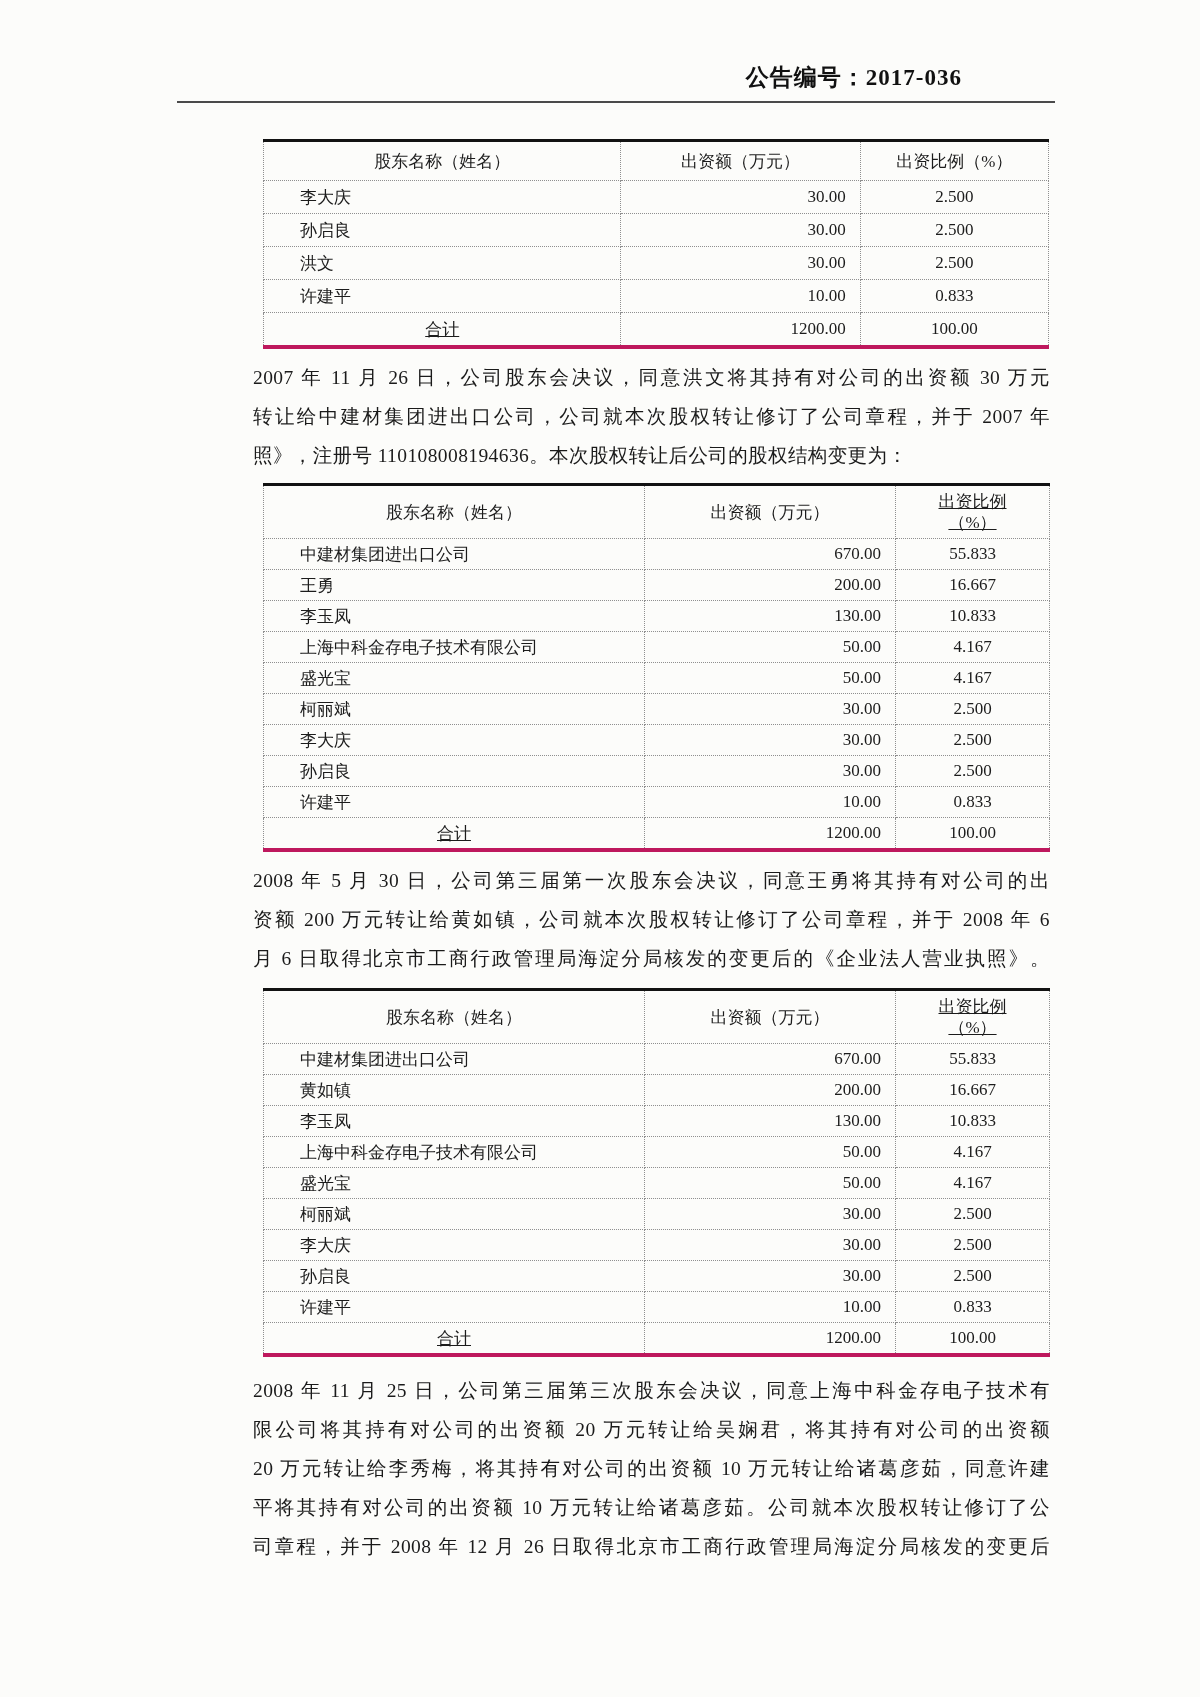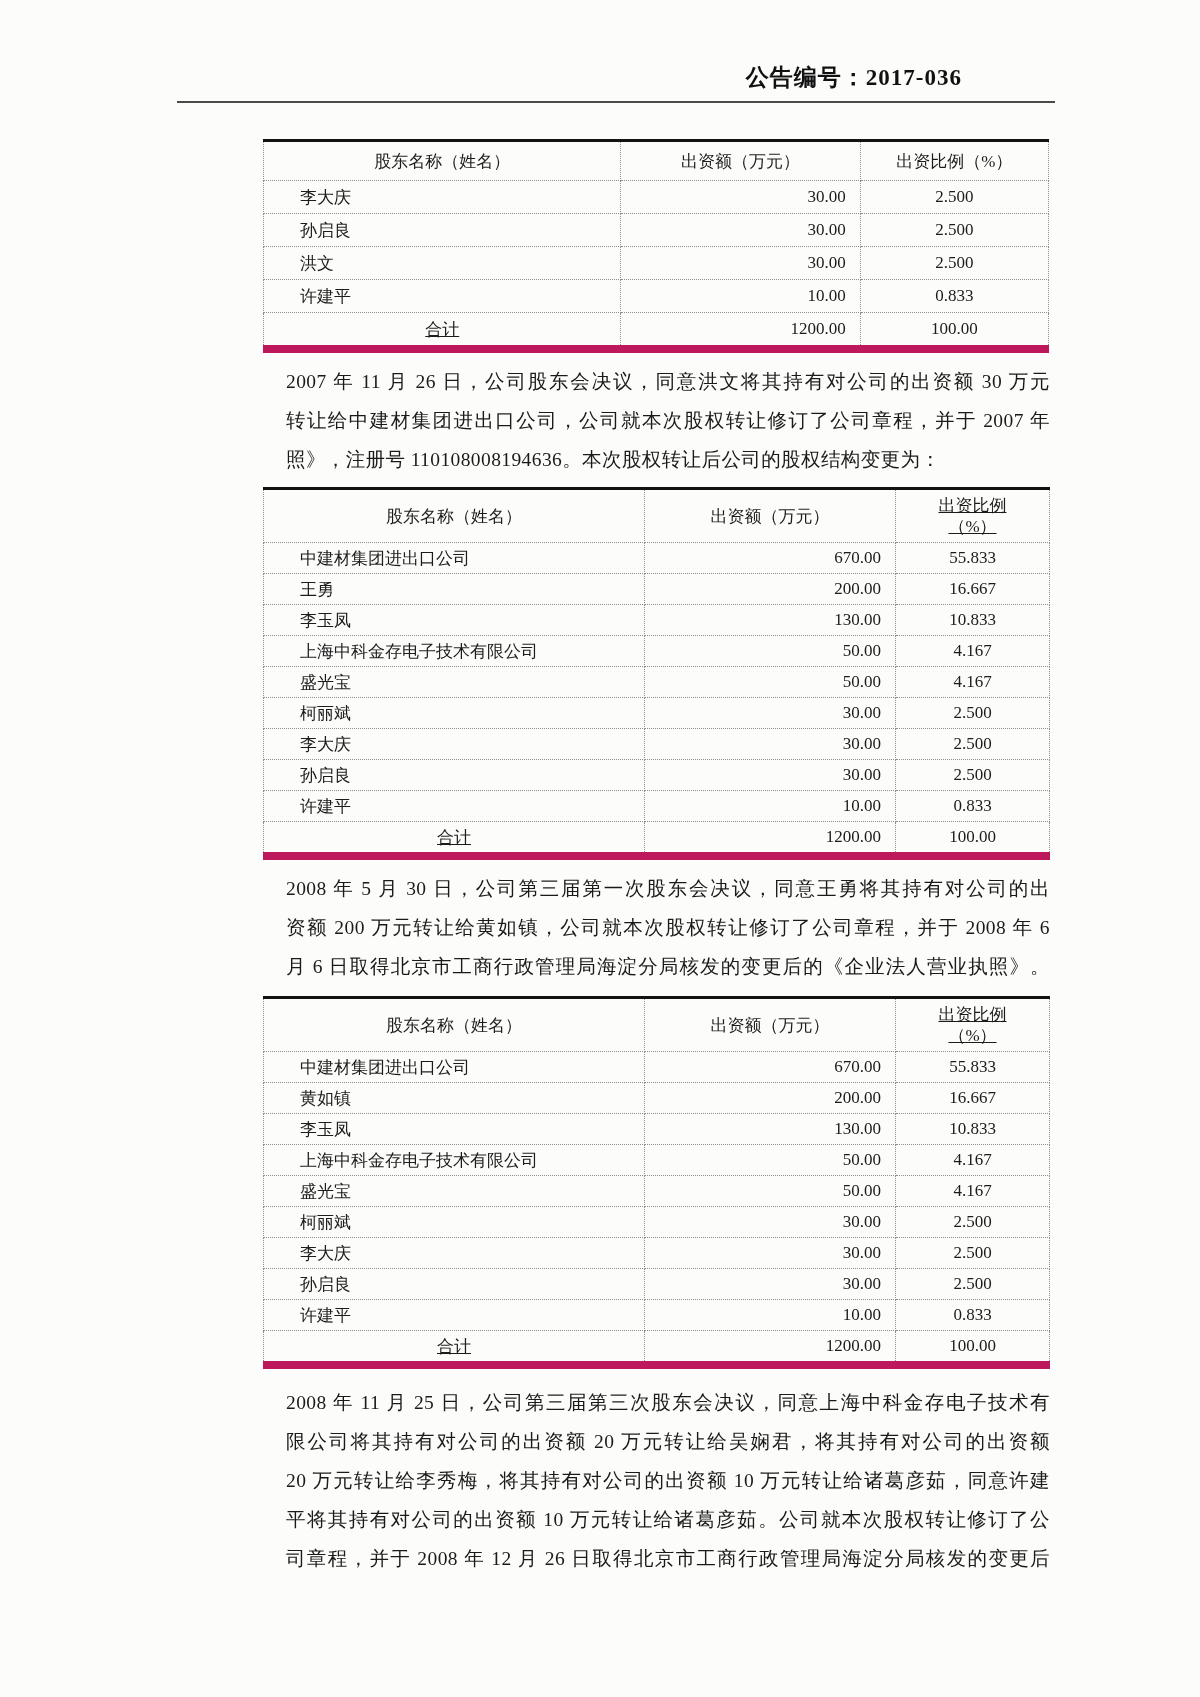--- a/index.html
+++ b/index.html
@@ -30,21 +30,21 @@
   .content{margin-left:236px;width:797px;}
   
   table.t{
     width:786px;
     margin-left:10px;
     border-collapse:collapse;
     table-layout:fixed;
     font-size:17px;
     color:#1c1c1c;
     border-top:3px solid #121212;
-    border-bottom:8px solid #be185d;
+    border-bottom:4px solid #be185d;
   }
   table.t1{margin-top:36px;}
   table.t2{margin-top:8px;}
   table.t3{margin-top:10px;}
   .t th,.t td{
     border:1px dotted #8f8f8f;
     font-weight:normal;
     padding:0;
     overflow:hidden;
     white-space:nowrap;
@@ -56,21 +56,21 @@
   .t td.c0{text-align:left;padding-left:36px;}
   .t td.c1{text-align:right;padding-right:14px;font-family:Liberation Serif, serif;}
   .t td.c2{text-align:center;}
   .t tr.total-row td.c0{text-align:center;padding-left:0;text-decoration:underline;}
   .hdr2{line-height:21px;font-size:17px;text-decoration:underline;}
   
   .para{font-size:19.5px;line-height:39px;letter-spacing:0.4px;}
   .para1{margin-top:9px;}
   .para2{margin-top:9px;}
   .para3{margin-top:14px;}
-  .pline{text-align:justify;text-align-last:justify;margin-left:33px;}
+  .pline{text-align:justify;text-align-last:justify;}
   .pline.last{text-align:justify;text-align-last:left;}
 </style>
 </head>
 <body>
 
 <div class="page">
 
   <div class="announce">公告编号：2017-036</div>
   <div class="header-rule"></div>
 

